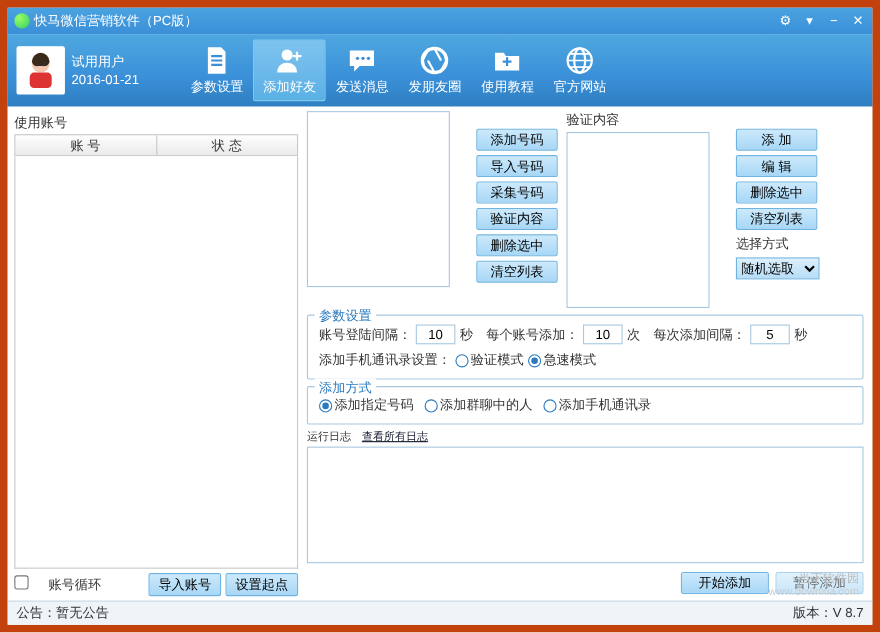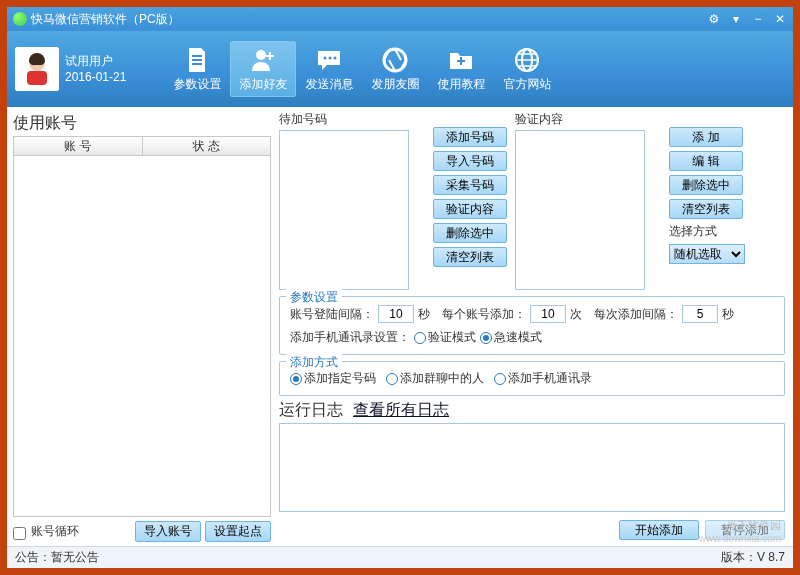--- a/index.html
+++ b/index.html
@@ -7,42 +7,42 @@
 
 .window { width: 800px; height: 575px; background: #fff; display: flex; flex-direction: column; border: 7px solid #c2410c; }
 
 .titlebar { background: linear-gradient(#4ba3df, #3a8fd8); height: 24px; display: flex; align-items: center; justify-content: space-between; padding: 0 6px; color: #fff; }
 .titlebar-left { display: flex; align-items: center; gap: 4px; }
 .logo-icon { width: 14px; height: 14px; background: radial-gradient(circle at 30% 30%, #9f6, #3c6); border-radius: 50%; }
 .titlebar-title { font-size: 12px; }
 .titlebar-btns { display: flex; gap: 8px; }
 .titlebar-btn { width: 14px; height: 14px; color: #fff; cursor: pointer; display: flex; align-items: center; justify-content: center; font-size: 12px; }
 
-.header { background: linear-gradient(#50a8e0, #3a8fd8 60%, #2f7fc0); height: 76px; display: flex; align-items: center; padding: 0 8px; gap: 8px; }
+.header { background: linear-gradient(#50a8e0, #3a8fd8 60%, #2f7fc0); height: 66px; display: flex; align-items: center; padding: 0 8px; gap: 8px; }
 .user-block { display: flex; align-items: center; gap: 6px; color: #fff; }
 .avatar { width: 44px; height: 44px; border: 1px solid #fff; border-radius: 2px; background: #fff; display: flex; align-items: center; justify-content: center; }
 .avatar svg { width: 36px; height: 36px; }
 .user-info div { line-height: 16px; }
 
 .nav { display: flex; gap: 0; margin-left: 30px; }
 .nav-item { width: 66px; height: 56px; display: flex; flex-direction: column; align-items: center; justify-content: center; gap: 2px; color: #fff; cursor: pointer; border-radius: 2px; }
 .nav-item.active { background: linear-gradient(#7fc3ef, #5ab0e5); border: 1px solid #7fc9f0; }
 .nav-icon { width: 28px; height: 28px; display: flex; align-items: center; justify-content: center; }
 .nav-label { font-size: 12px; }
 
 .body { flex: 1; display: flex; background: #fff; }
 
 .sidebar { width: 270px; padding: 4px 6px; display: flex; flex-direction: column; }
-.sidebar-title { font-size: 16px; padding: 2px 0; }
+.sidebar-title { font-size: 12px; padding: 2px 0; }
 .table-head { display: flex; background: linear-gradient(#fefefe,#eaeaea); border: 1px solid #c8c8c8; height: 20px; }
 .th { flex: 1; text-align: center; border-right: 1px solid #c8c8c8; line-height: 18px; }
 .th:last-child { border-right: none; }
 .table-body { flex: 1; border: 1px solid #c8c8c8; border-top: none; background: #fff; }
 .sidebar-bottom { display: flex; align-items: center; gap: 4px; padding-top: 4px; }
-.chk { display: flex; align-items: flex-end; gap: 5px; }
+.chk { display: flex; align-items: flex-start; gap: 18px; }
 .chk input { margin: 0; }
 .sidebar-bottom .spacer { flex: 1; }
 .btn-small { background: linear-gradient(#cde9fb,#a7d7f6); border: 1px solid #6fb4e0; padding: 1px 8px; cursor: pointer; font-size: 12px; border-radius: 2px; }
 
 .main { flex: 1; padding: 4px 8px 4px 2px; display: flex; flex-direction: column; gap: 4px; }
 .top-panels { display: flex; gap: 8px; }
 .panel-col { display: flex; flex-direction: column; gap: 2px; }
 .panel-col > .lbl { font-size: 12px; }
 .listbox { border: 1px solid #a8c8e0; background: #fff; width: 130px; height: 160px; }
 .btn-col { display: flex; flex-direction: column; gap: 4px; padding-top: 16px; padding-left: 16px; }
@@ -54,21 +54,21 @@
 .groupbox .legend { position: absolute; top: -8px; left: 6px; background: #fff; padding: 0 4px; color: #2a7abf; font-size: 12px; }
 .row { display: flex; align-items: center; gap: 4px; margin-bottom: 6px; flex-wrap: wrap; }
 .row:last-child { margin-bottom: 0; }
 .inp { width: 36px; height: 18px; border: 1px solid #a8c8e0; text-align: center; font-size: 12px; }
 .radio-group { display: flex; align-items: flex-end; gap: 10px; }
 .radio-item { display: flex; align-items: center; gap: 2px; }
 .radio-circle { width: 12px; height: 12px; border: 1px solid #2a7abf; border-radius: 50%; display: inline-flex; align-items: center; justify-content: center; }
 .radio-circle.checked::after { content: ""; width: 6px; height: 6px; background: #2a7abf; border-radius: 50%; }
 
 .log-section { display: flex; flex-direction: column; gap: 2px; flex: 1; }
-.log-head { display: flex; gap: 10px; font-size: 16px; }
+.log-head { display: flex; gap: 10px; font-size: 10px; }
 .log-link { color: #0f172a; text-decoration: underline; cursor: pointer; }
 .logbox { flex: 1; border: 1px solid #a8c8e0; background: #fff; min-height: 70px; }
 
 .main-bottom { display: flex; justify-content: flex-end; gap: 6px; padding: 4px 0 2px 0; position: relative; }
 .watermark { position: absolute; right: 4px; bottom: -2px; font-size: 11px; color: #bbb; pointer-events: none; text-align: right; }
 .watermark .wm2 { font-size: 10px; color: #ccc; }
 
 .statusbar { height: 22px; background: #eef4f8; border-top: 1px solid #c8d8e8; display: flex; align-items: center; justify-content: space-between; padding: 0 8px; font-size: 12px; }
 
 svg { display: block; }
@@ -185,21 +185,20 @@
           </label>
         <div class="spacer"></div>
         <button class="btn-small">导入账号</button>
         <button class="btn-small">设置起点</button>
       </div>
     </div>
 
     <div class="main">
       <div class="top-panels">
         <div class="panel-col">
-          <div class="lbl">待加号码</div>
           <div class="listbox"></div>
         </div>
         <div class="btn-col">
           <button class="btn">添加号码</button>
           <button class="btn">导入号码</button>
           <button class="btn">采集号码</button>
           <button class="btn">验证内容</button>
           <button class="btn">删除选中</button>
           <button class="btn">清空列表</button>
         </div>

